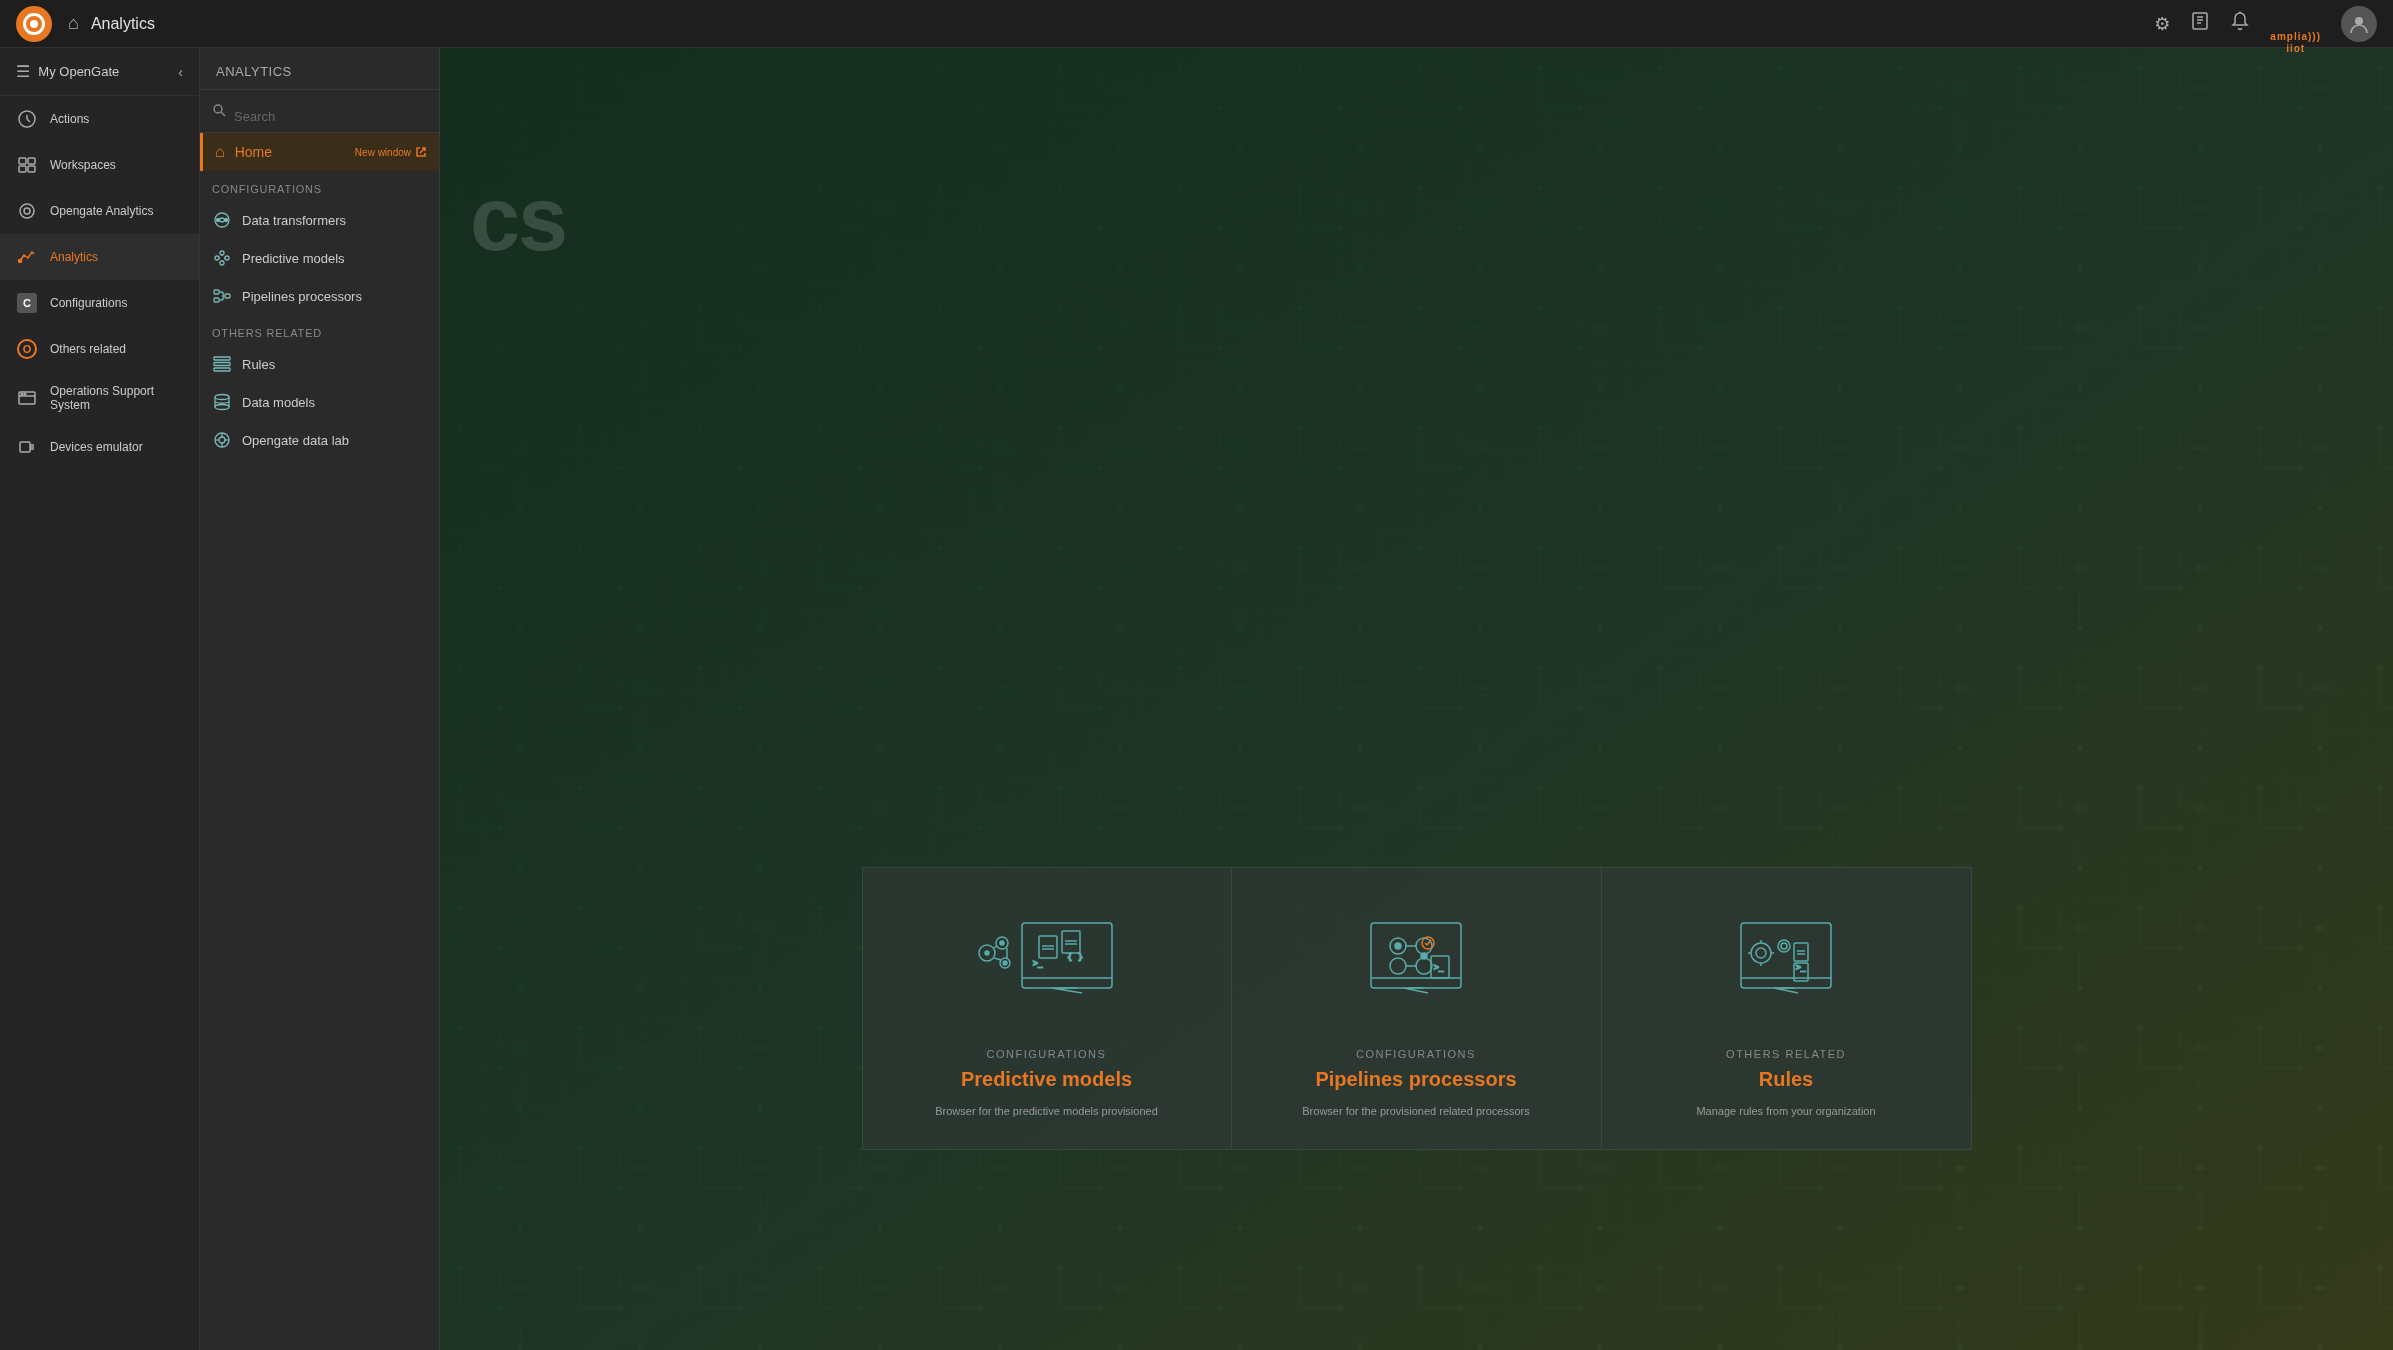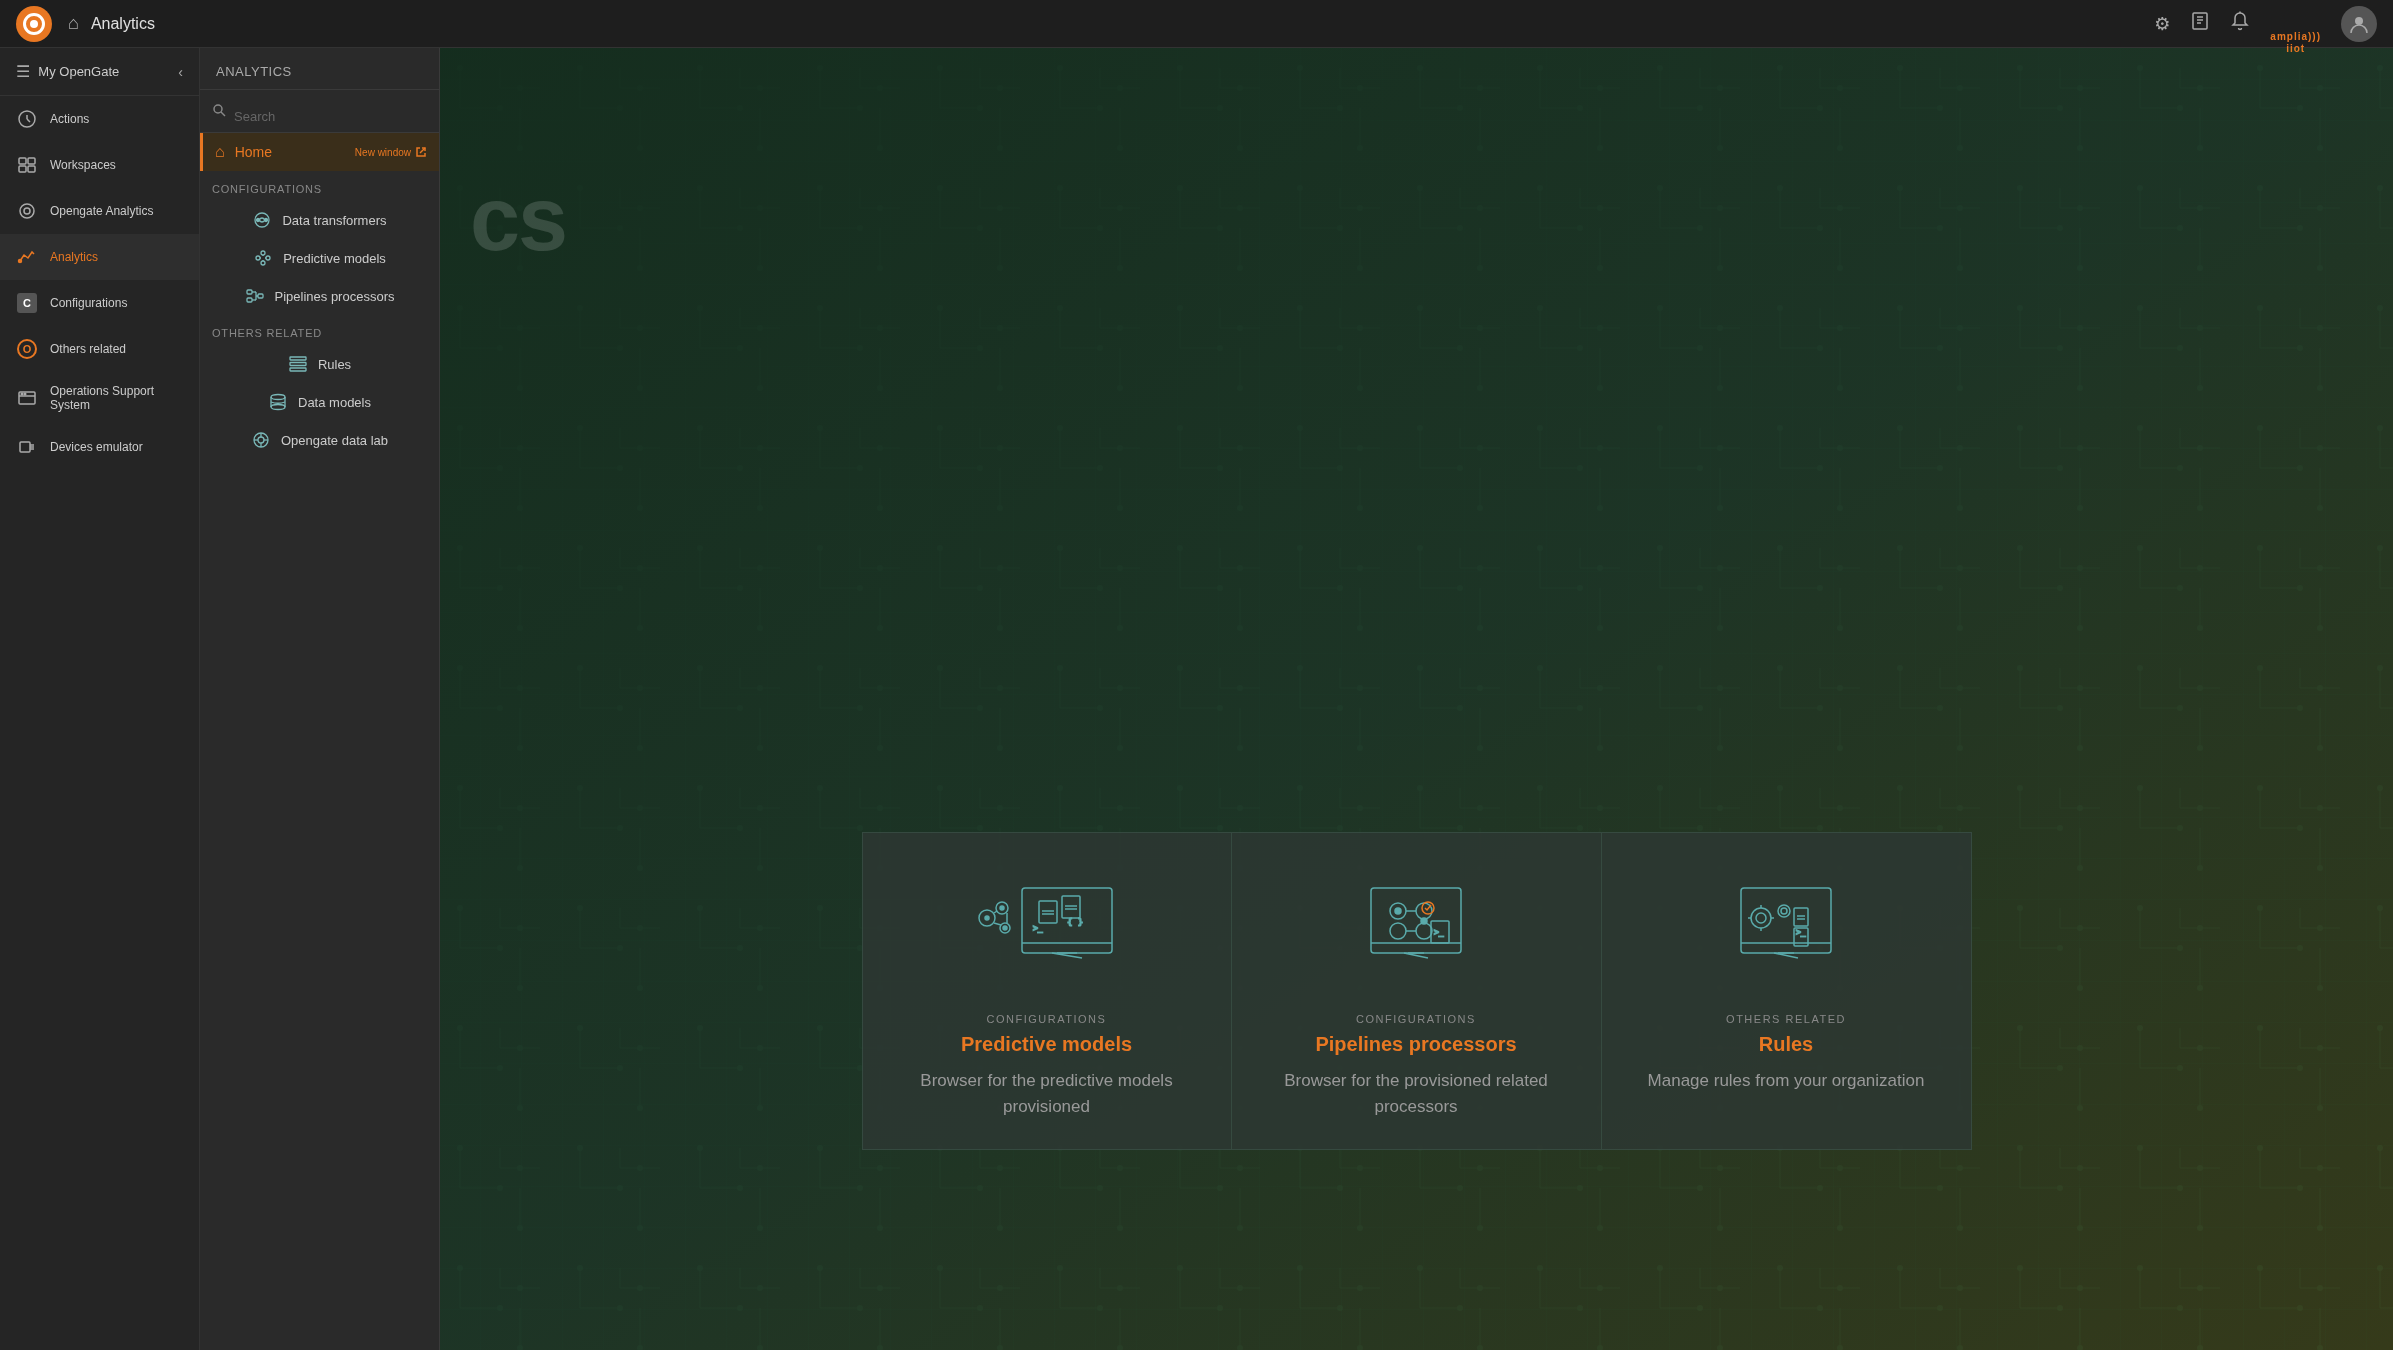--- a/index.html
+++ b/index.html
@@ -200,21 +200,20 @@
       letter-spacing: 0.8px;
     }
 
     .secondary-item {
       display: flex;
       align-items: center;
       padding: 9px 12px;
       gap: 10px;
       cursor: pointer;
       transition: background 0.2s;
-      justify-content: center;
     }
     .secondary-item-icon {
       width: 20px; height: 20px;
       flex-shrink: 0;
       color: #7ab8b8;
     }
     .secondary-item-label { font-size: 13px; color: #ccc; }
 
     
     .main-area {
@@ -291,21 +290,21 @@
     }
 
     .card-title {
       font-size: 20px;
       color: #e87722;
       font-weight: 600;
       margin-bottom: 12px;
     }
 
     .card-desc {
-      font-size: 17px;
+      font-size: 11px;
       color: #999;
       line-height: 1.5;
     }
 
     
     .card-svg {
       width: 160px;
       height: 110px;
     }
 

